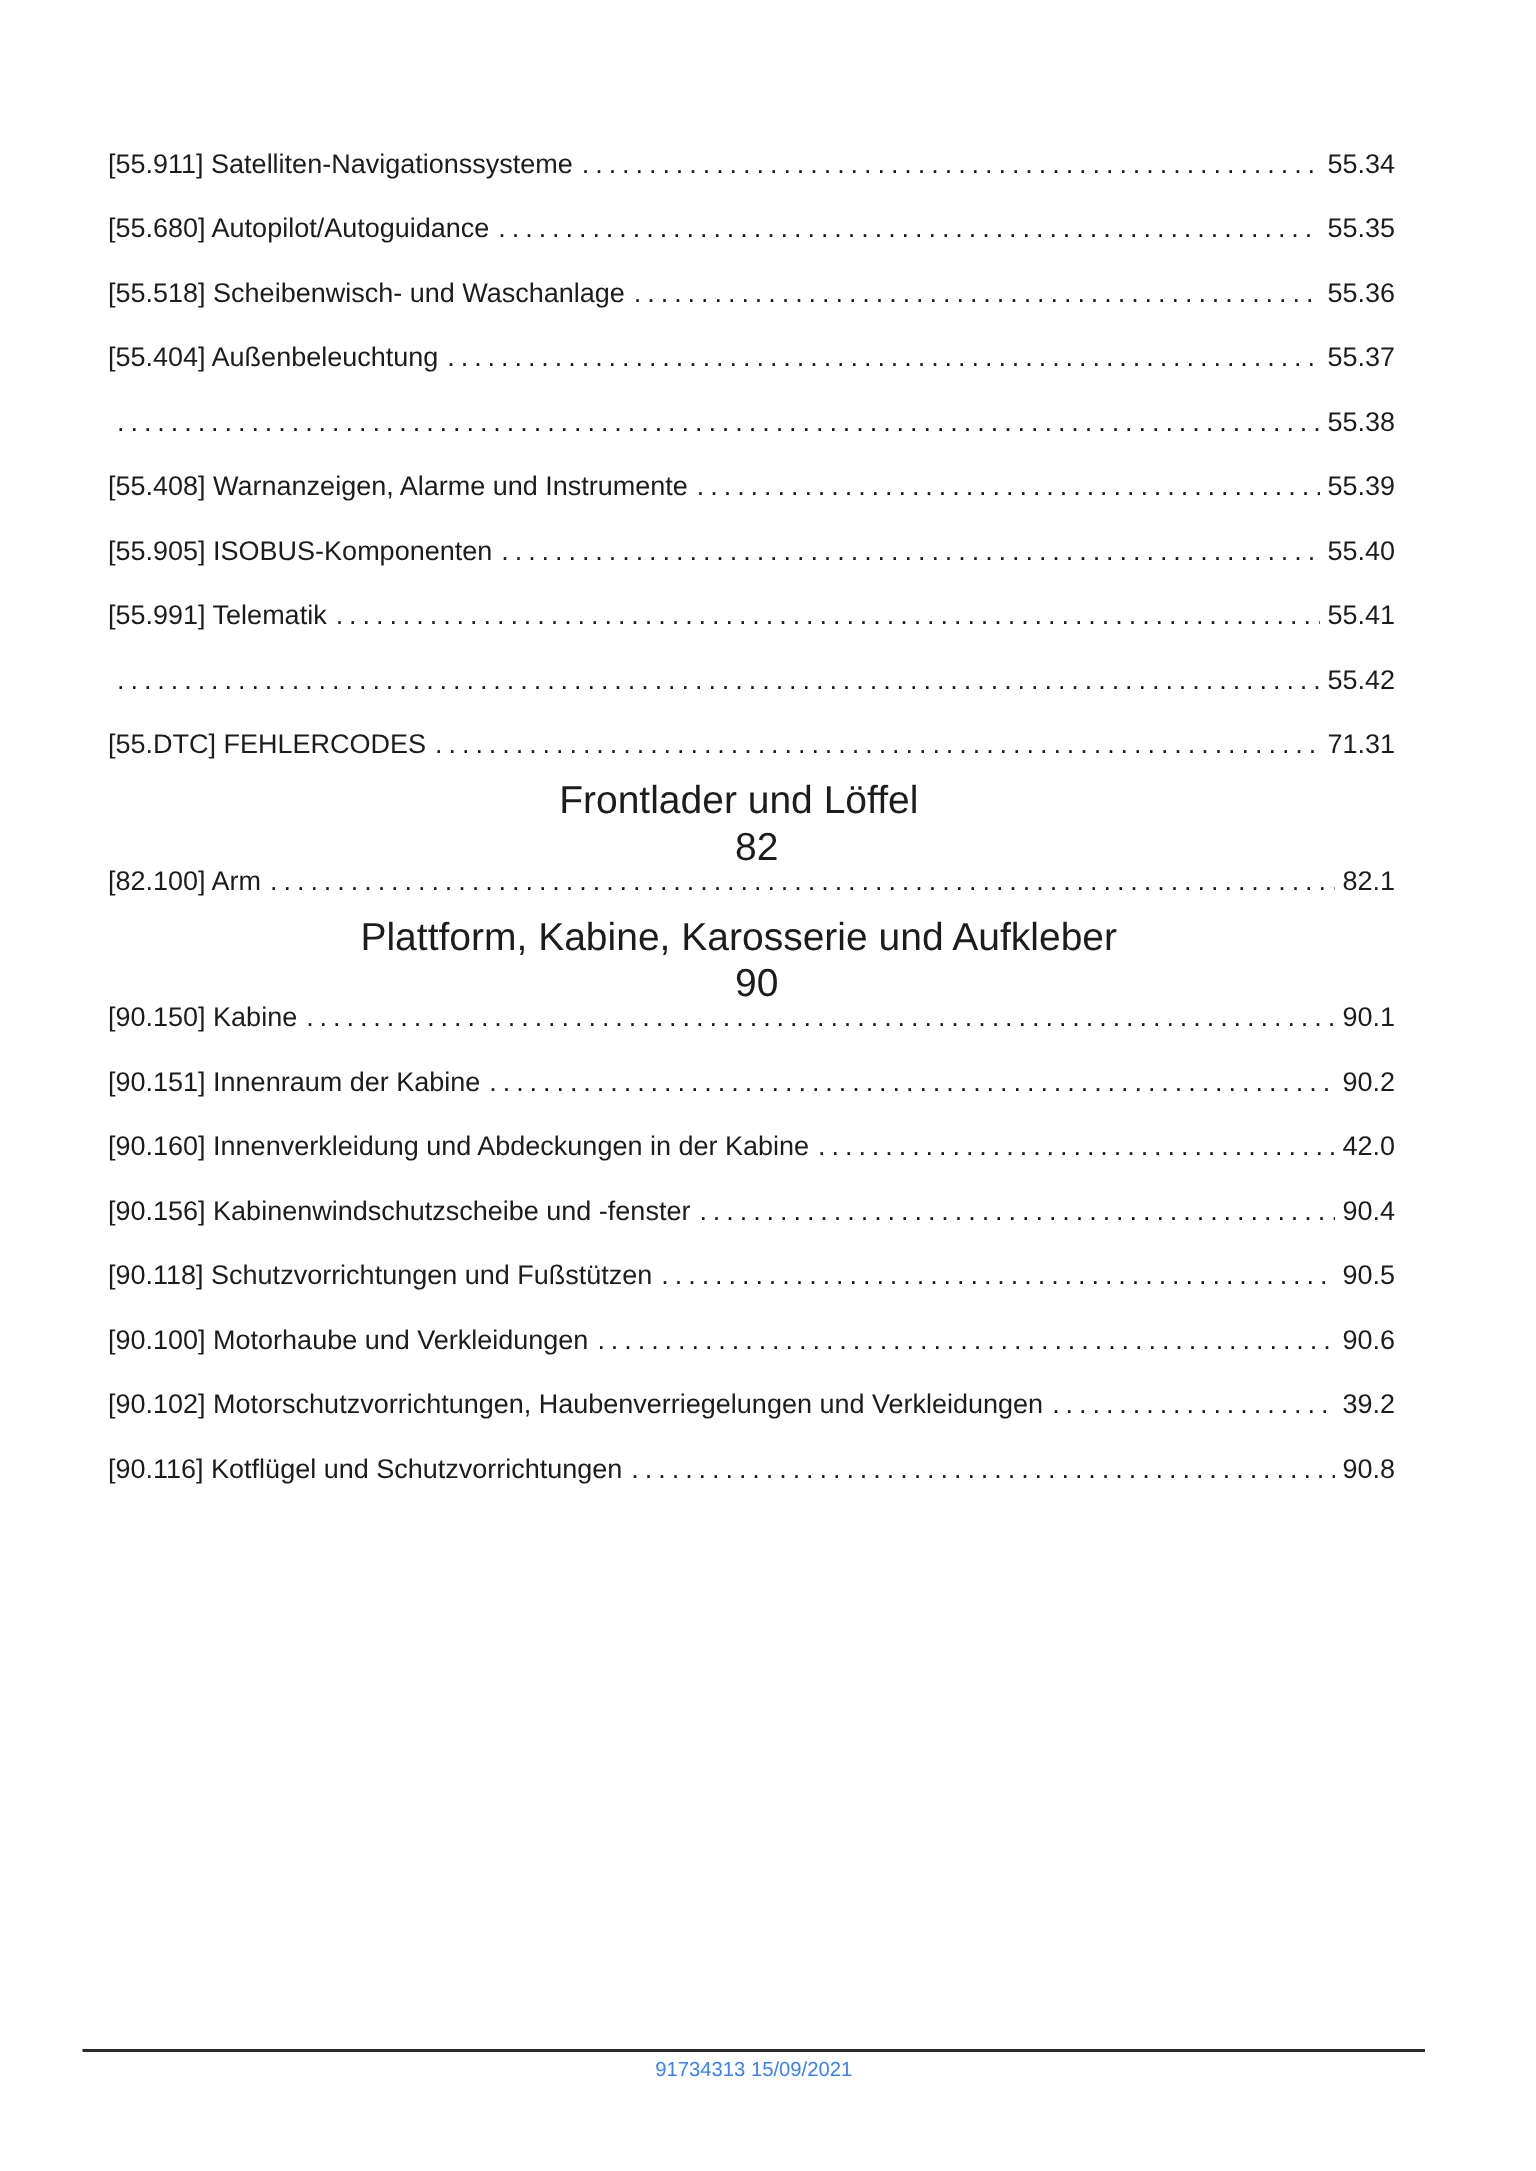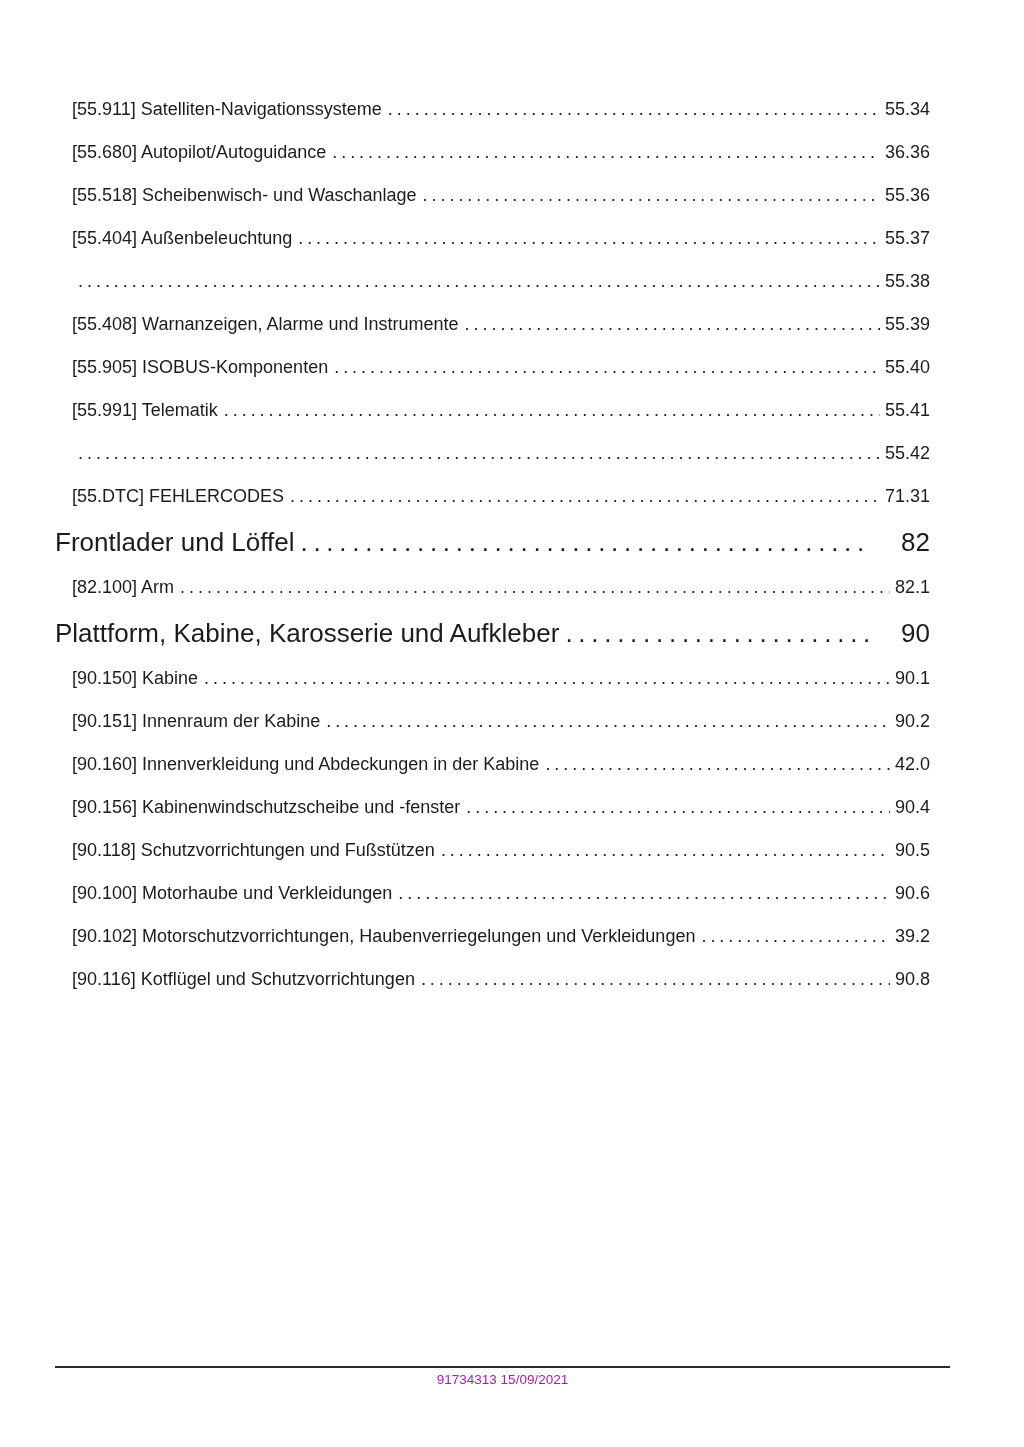--- a/index.html
+++ b/index.html
@@ -31,72 +31,73 @@
   .row.entry {
     height: 43px;
     font-size: 18px;
     padding-left: 17px;
     align-items: center;
   }
   .row.heading {
     height: 48px;
     font-size: 26px;
     align-items: center;
+    flex-direction: column;
   }
   .label {
     flex: 0 0 auto;
   }
   .leader {
     flex: 1 1 auto;
     overflow: hidden;
     white-space: nowrap;
     letter-spacing: 0.22em;
     margin: 0 5px 0 6px;
     min-width: 0;
   }
   .pagenum {
     flex: 0 0 auto;
-    text-align: right;
+    text-align: center;
     min-width: 30px;
   }
   .row.heading .pagenum {
     margin-left: 24px;
   }
   .footer-rule {
     position: absolute;
     left: 55px;
     top: 1366px;
     width: 895px;
     border-top: 2px solid #2a2a2a;
   }
   .footer-text {
     position: absolute;
     left: 55px;
     top: 1372px;
     width: 895px;
     text-align: center;
     font-size: 13.5px;
-    color: #a21caf;
+    color: #3b82f6;
   }
 </style>
 </head>
 <body>
 
 <div class="page">
 
   <div class="toc">
       <div class="row entry">
         <span class="label">[55.911] Satelliten-Navigationssysteme</span>
         <span class="leader">............................................................................................................................................................................................................................................................................................................</span>
         <span class="pagenum">55.34</span>
       </div>
       <div class="row entry">
         <span class="label">[55.680] Autopilot/Autoguidance</span>
         <span class="leader">............................................................................................................................................................................................................................................................................................................</span>
-        <span class="pagenum">36.36</span>
+        <span class="pagenum">55.35</span>
       </div>
       <div class="row entry">
         <span class="label">[55.518] Scheibenwisch- und Waschanlage</span>
         <span class="leader">............................................................................................................................................................................................................................................................................................................</span>
         <span class="pagenum">55.36</span>
       </div>
       <div class="row entry">
         <span class="label">[55.404] Außenbeleuchtung</span>
         <span class="leader">............................................................................................................................................................................................................................................................................................................</span>
         <span class="pagenum">55.37</span>

